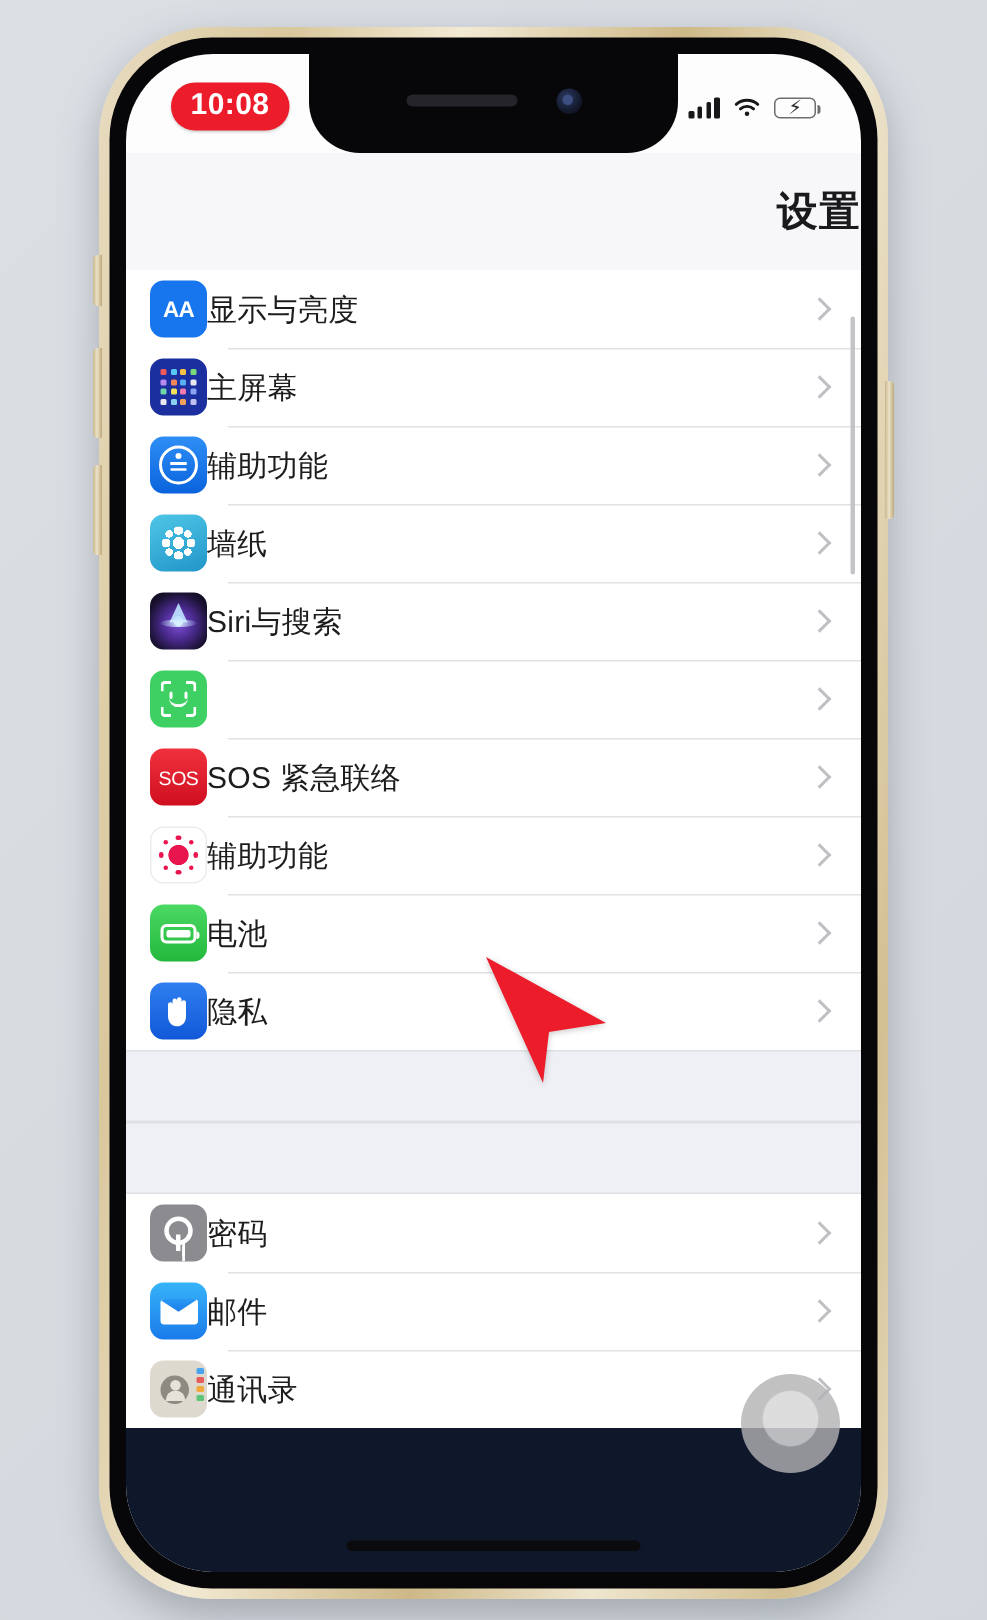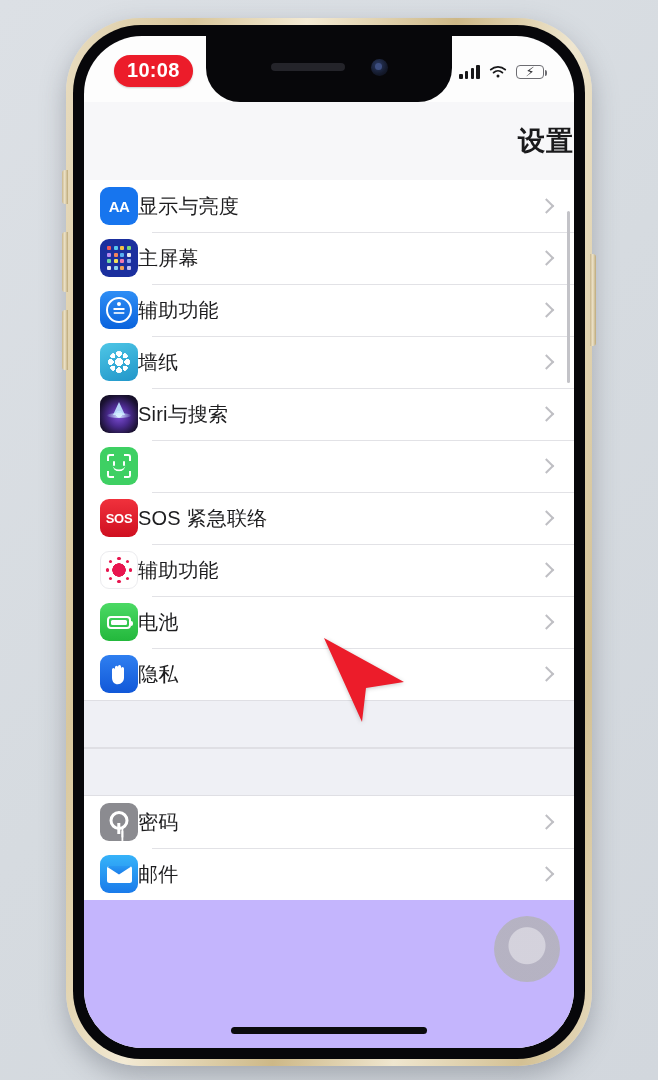--- a/index.html
+++ b/index.html
@@ -128,21 +128,21 @@
   }
   #page-title {
     font-size: 27px; font-weight: bold; color: #1a1a1c;
     letter-spacing: 1px;
   }
 
   
   #settings-list {
     position: absolute;
     top: 144px; left: 0; right: 0; bottom: 0;
-    background: #c4b5fd;
+    background: #0f172a;
     overflow: hidden;
   }
   .group { background: #fff; }
   .gap {
     height: 48px;
     background: #eff0f5;
     border-top: 1px solid #dfdfe4;
     border-bottom: 1px solid #dfdfe4;
   }
   .row {
@@ -211,21 +211,21 @@
   .ic-faceid .face span{position:absolute;width:7px;height:7px;border:2.2px solid #fff;}
   .ic-faceid .face span:nth-child(1){left:0;top:0;border-right:0;border-bottom:0;border-radius:3px 0 0 0;}
   .ic-faceid .face span:nth-child(2){right:0;top:0;border-left:0;border-bottom:0;border-radius:0 3px 0 0;}
   .ic-faceid .face span:nth-child(3){left:0;bottom:0;border-right:0;border-top:0;border-radius:0 0 0 3px;}
   .ic-faceid .face span:nth-child(4){right:0;bottom:0;border-left:0;border-top:0;border-radius:0 0 3px 0;}
   .ic-faceid .face em{position:absolute;left:50%;top:50%;transform:translate(-50%,-50%);
      width:13px;height:11px;border-bottom:2.2px solid #fff;border-radius:0 0 7px 7px;}
   .ic-faceid .face b{position:absolute;top:7px;width:2.4px;height:5px;background:#fff;border-radius:1px;}
   .ic-faceid .face b:nth-of-type(1){left:6px;}
   .ic-faceid .face b:nth-of-type(2){right:6px;}
-  .ic-sos { background:linear-gradient(180deg,#f0313c,#cf0f20); color:#fff; font-weight:bold; font-size:13px; letter-spacing:-0.3px;text-align:right;}
+  .ic-sos { background:linear-gradient(180deg,#f0313c,#cf0f20); color:#fff; font-weight:normal; font-size:13px; letter-spacing:-0.3px;text-align:right;}
   .ic-expo { background:#fff; border:1px solid #ececef; }
   .ic-expo .dotc{width:26px;height:26px;border-radius:50%;position:relative;
      background:radial-gradient(circle at 50% 50%, #e8154f 0 6.5px, transparent 7px);}
   .ic-expo .dotc i{position:absolute;width:3.2px;height:3.2px;border-radius:50%;background:#e8154f;}
   .ic-batt { background:linear-gradient(180deg,#4bd964,#23b83c); }
   .ic-batt .bshape{width:24px;height:13px;border:2.2px solid #fff;border-radius:4px;position:relative;}
   .ic-batt .bshape::after{content:"";position:absolute;right:-4px;top:3.2px;width:2.4px;height:5px;background:#fff;border-radius:0 2px 2px 0;}
   .ic-batt .bshape i{position:absolute;left:2px;top:2px;bottom:2px;right:2px;background:#fff;border-radius:1.5px;}
   .ic-priv { background:linear-gradient(180deg,#2f7ff0,#1158d8); }
   .ic-appstore { background:linear-gradient(180deg,#45b8fb,#1a8cf0); }
@@ -466,20 +466,33 @@
           </div>
 
           <div class="row">
             <div class="icon-wrap ic-mail">
               <div class="env"></div>
             </div>
             <div class="row-label">邮件</div>
             <div class="chev"></div>
           </div>
 
+          <div class="row">
+            <div class="icon-wrap ic-contacts">
+              <div class="person"></div>
+              <div class="tabs">
+                <i style="background:#4aa3f0"></i>
+                  <i style="background:#e85b5b"></i>
+                <i style="background:#f0a93f"></i>
+                  <i style="background:#5ec47a"></i>
+              </div>
+            </div>
+            <div class="row-label">通讯录</div>
+            <div class="chev"></div>
+          </div>
         </div>
       </div>
 
       <div id="list-scrollbar"></div>
       <div id="assistive-touch"></div>
       <div id="home-indicator"></div>
 
     </div>
   </div>
 </div>

